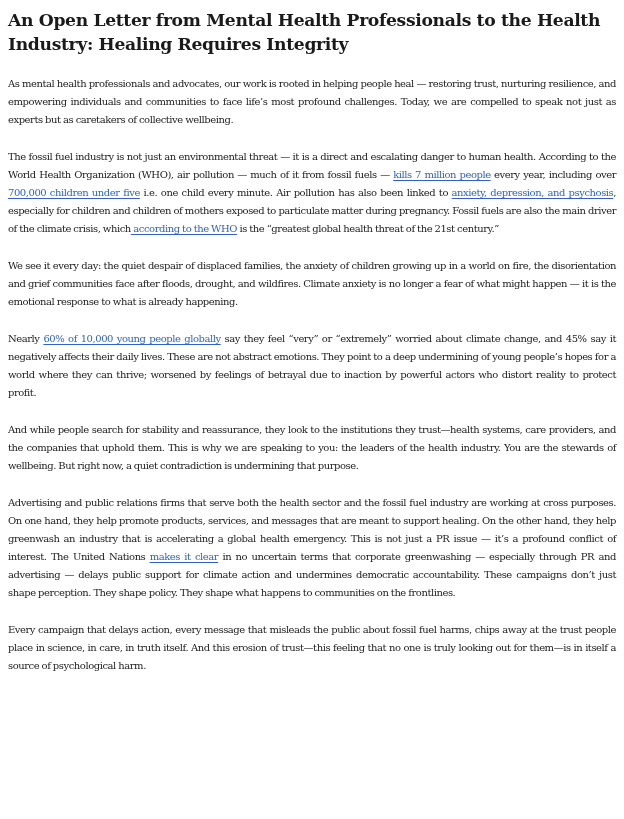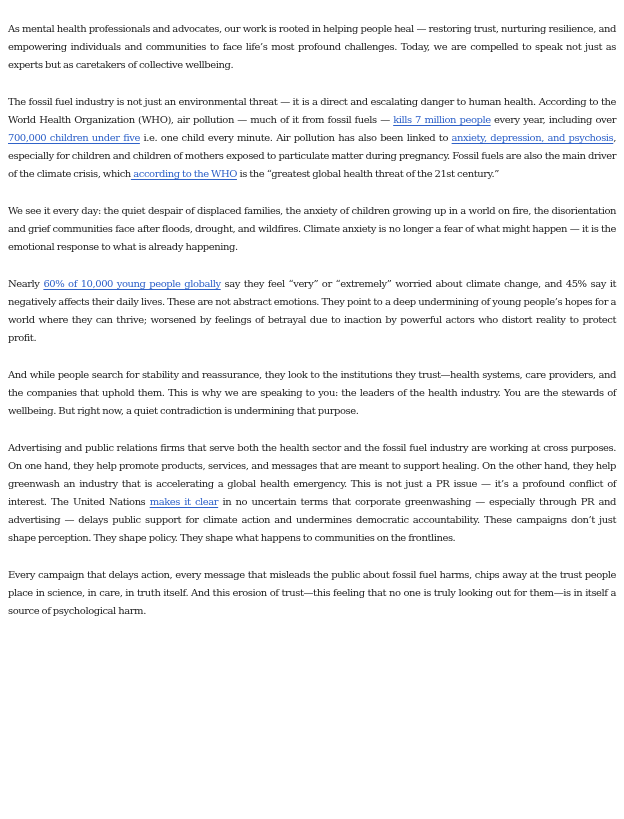--- a/index.html
+++ b/index.html
@@ -39,20 +39,21 @@
     a {
       color: #2f62c9;
       text-decoration-thickness: 1px;
       text-underline-offset: 2px;
     }
   </style>
 </head>
 <body>
 
 <div class="page">
+  <h1>An Open Letter from Mental Health Professionals to the Health Industry: Healing Requires Integrity</h1>
 
   <p>
     <span>As mental health professionals and advocates, our work is rooted in helping people heal — restoring trust, nurturing resilience, and empowering individuals and communities to face life’s most profound challenges. Today, we are compelled to speak not just as experts but as caretakers of collective wellbeing.</span>
   </p>
 
   <p><span>The fossil fuel industry is not just an environmental threat — it is a direct and escalating danger to human health. According to the World Health Organization (WHO), air pollution — much of it from fossil fuels — </span><a href="#" style="color: rgb(47, 98, 201);">kills 7 million people</a><span> every year, including over</span><a href="#" style="color: rgb(47, 98, 201);"> 700,000 children under five</a><span> i.e. one child every minute. Air pollution has also been linked to </span><a href="#" style="color: rgb(47, 98, 201);">anxiety, depression, and psychosis</a><span>, especially for children and children of mothers exposed to particulate matter during pregnancy. Fossil fuels are also the main driver of the climate crisis, which</span><a href="#" style="color: rgb(47, 98, 201);"> according to the WHO</a><span> is the “greatest global health threat of the 21st century.”</span></p>
 
   <p>
     <span>We see it every day: the quiet despair of displaced families, the anxiety of children growing up in a world on fire, the disorientation and grief communities face after floods, drought, and wildfires. Climate anxiety is no longer a fear of what might happen — it is the emotional response to what is already happening.</span>
   </p>

